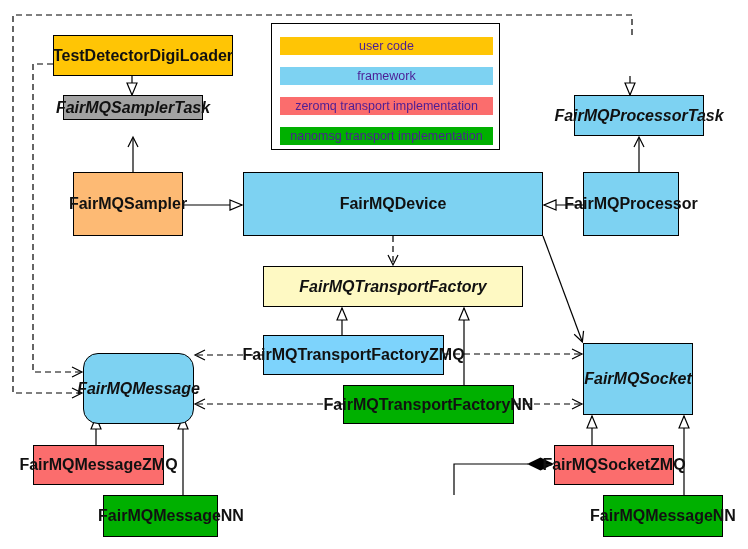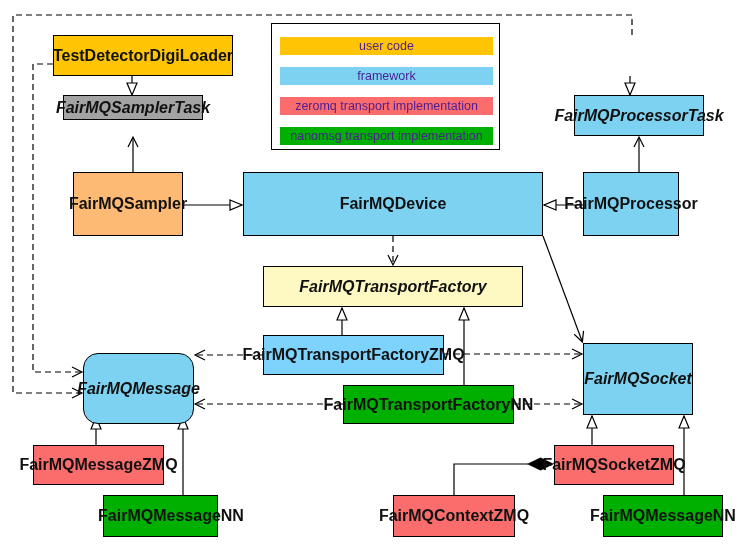--- a/index.html
+++ b/index.html
@@ -79,16 +79,15 @@
   <div class="node" style="left: 243px; top: 172px; width: 300px; height: 64px; background-color: rgb(125, 210, 242);">FairMQDevice</div>
   <div class="node" style="left: 583px; top: 172px; width: 96px; height: 64px; background-color: rgb(125, 210, 242);">FairMQProcessor</div>
   <div class="node abstract" style="left: 263px; top: 266px; width: 260px; height: 41px; background-color: #fef9c3;">FairMQTransportFactory</div>
   <div class="node" style="left: 263px; top: 335px; width: 181px; height: 40px; background-color: #7dd3fc;">FairMQTransportFactoryZMQ</div>
   <div class="node" style="left: 343px; top: 385px; width: 171px; height: 39px; background-color: rgb(0, 176, 0);">FairMQTransportFactoryNN</div>
   <div class="node abstract" style="left: 83px; top: 353px; width: 111px; height: 71px; background-color: rgb(125, 210, 242); border-radius: 15px;">FairMQMessage</div>
   <div class="node abstract" style="left: 583px; top: 343px; width: 110px; height: 72px; background-color: rgb(125, 210, 242);">FairMQSocket</div>
   <div class="node" style="left: 33px; top: 445px; width: 131px; height: 40px; background-color: rgb(251, 109, 109);">FairMQMessageZMQ</div>
   <div class="node" style="left: 103px; top: 495px; width: 115px; height: 42px; background-color: rgb(0, 176, 0); padding-left: 24px;">FairMQMessageNN</div>
   <div class="node" style="left: 554px; top: 445px; width: 120px; height: 40px; background-color: rgb(251, 109, 109);">FairMQSocketZMQ</div>
-  <div class="node" style="left: 393px; top: 495px; width: 122px; height: 42px; background-color: rgb(251, 109, 109);">FairMQContextZMQ</div>
   <div class="node" style="left: 603px; top: 495px; width: 120px; height: 42px; background-color: rgb(0, 176, 0);">FairMQMessageNN</div>
 
 </div>
 
 </body></html>

